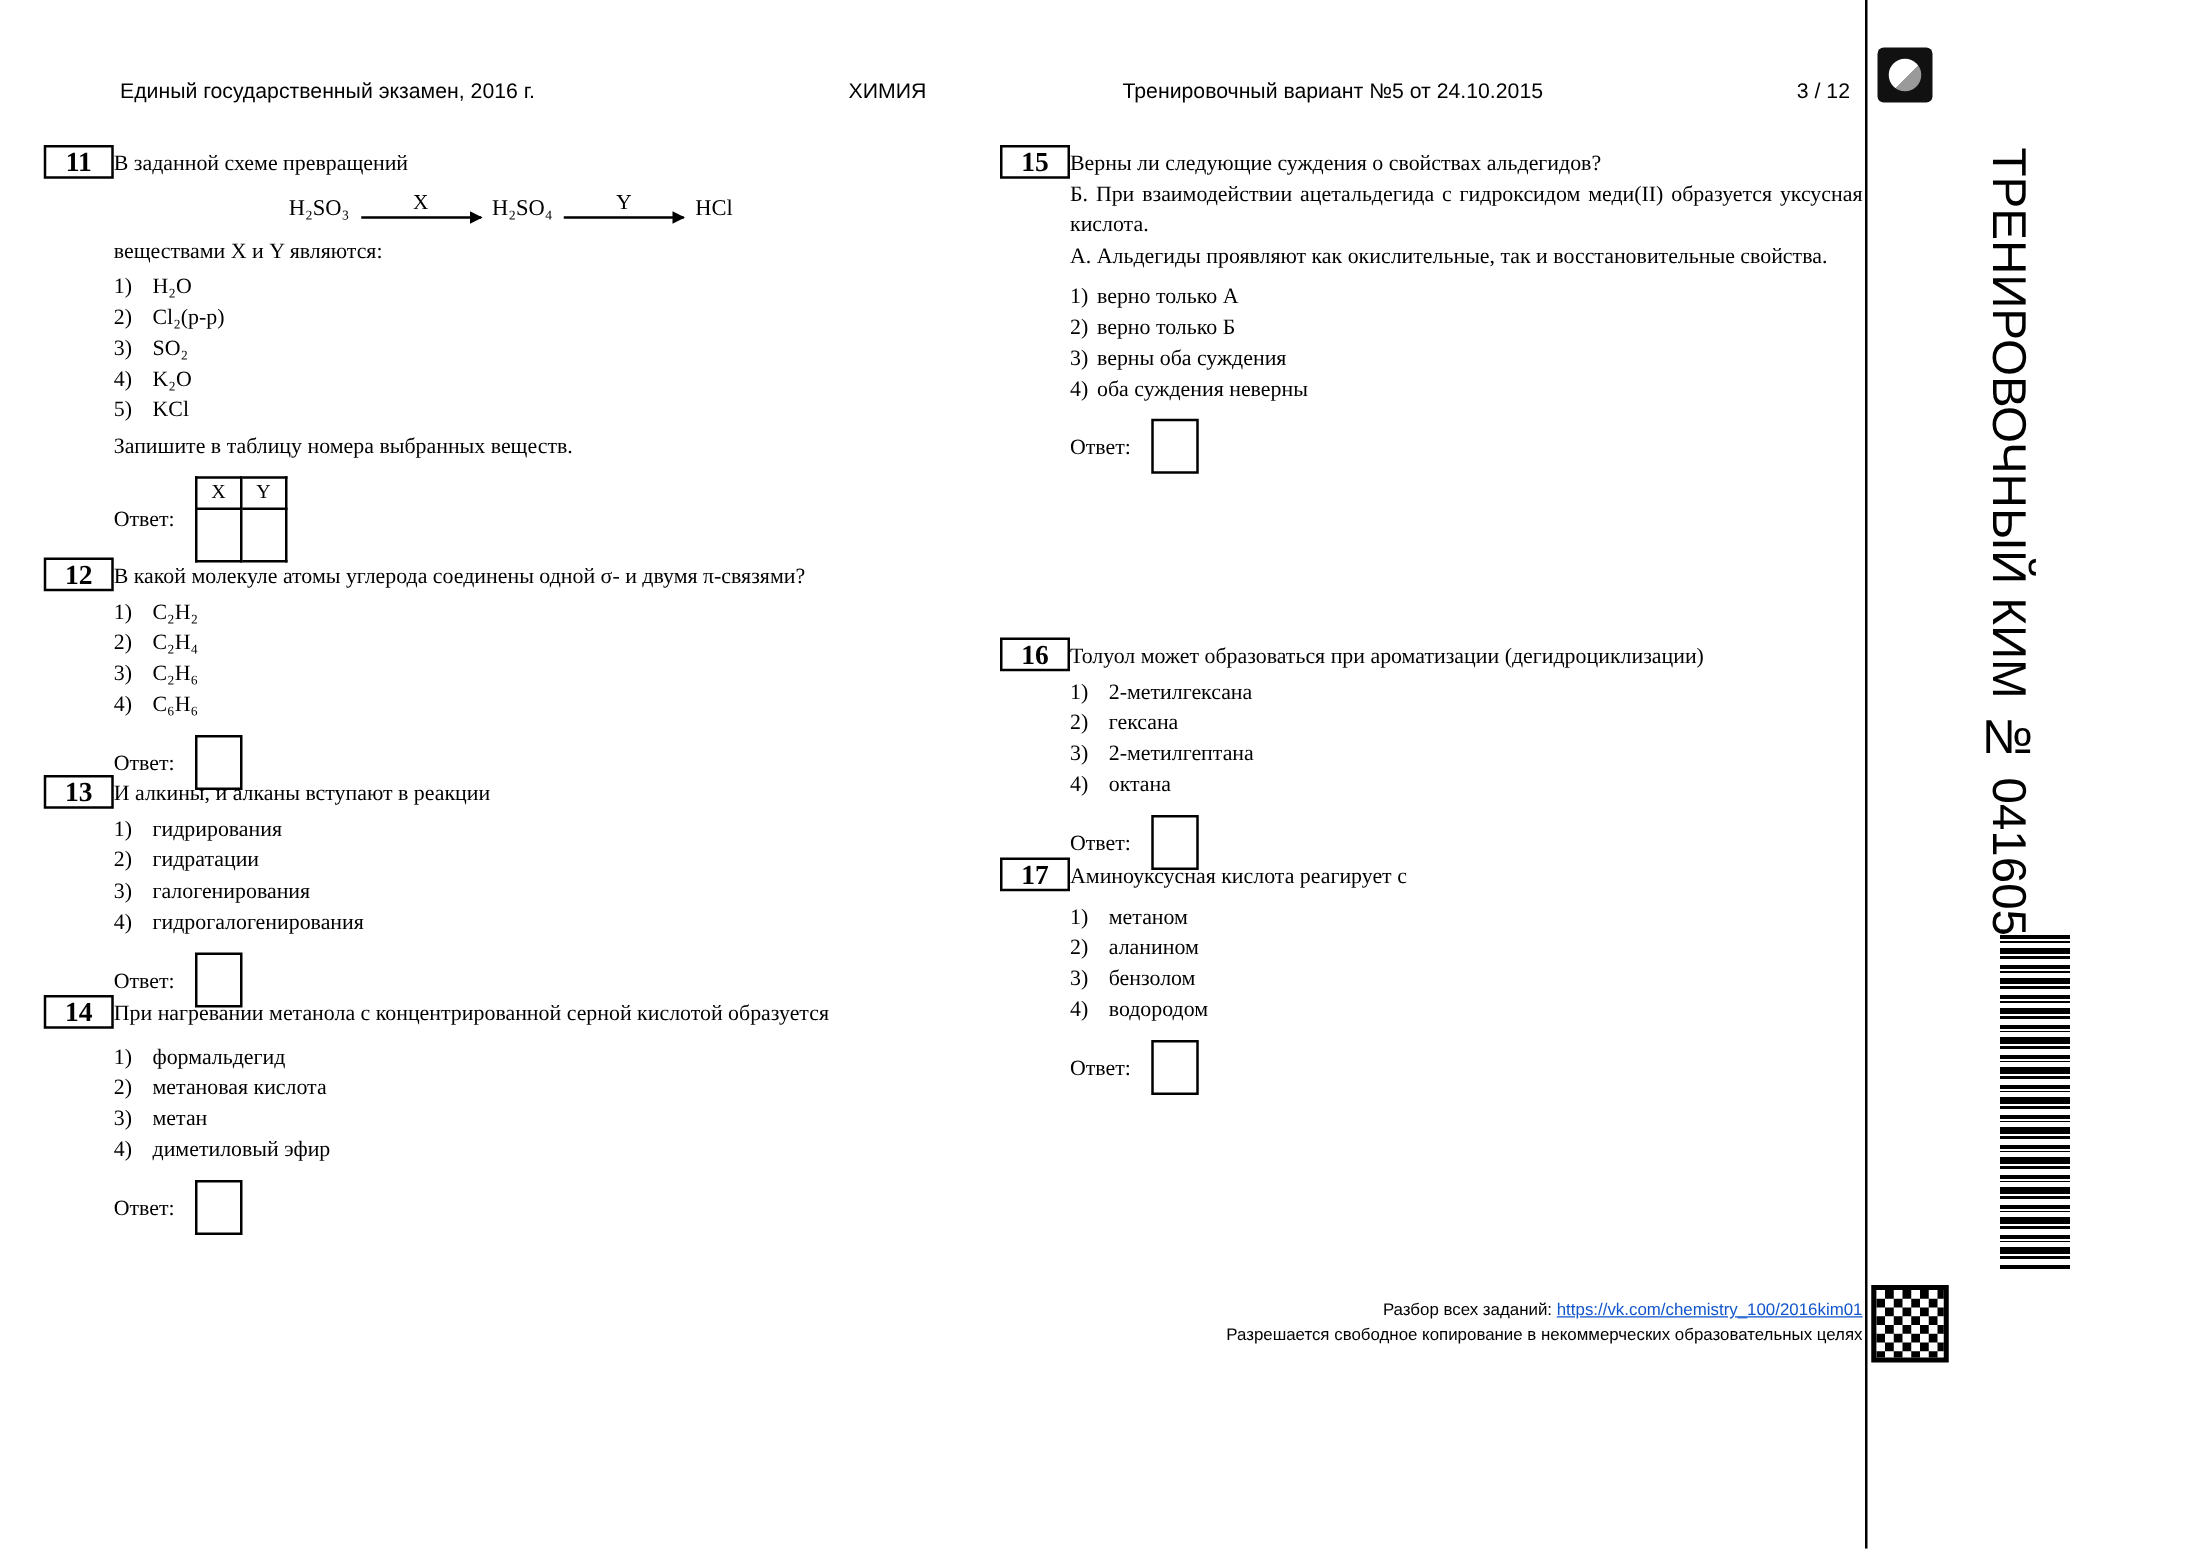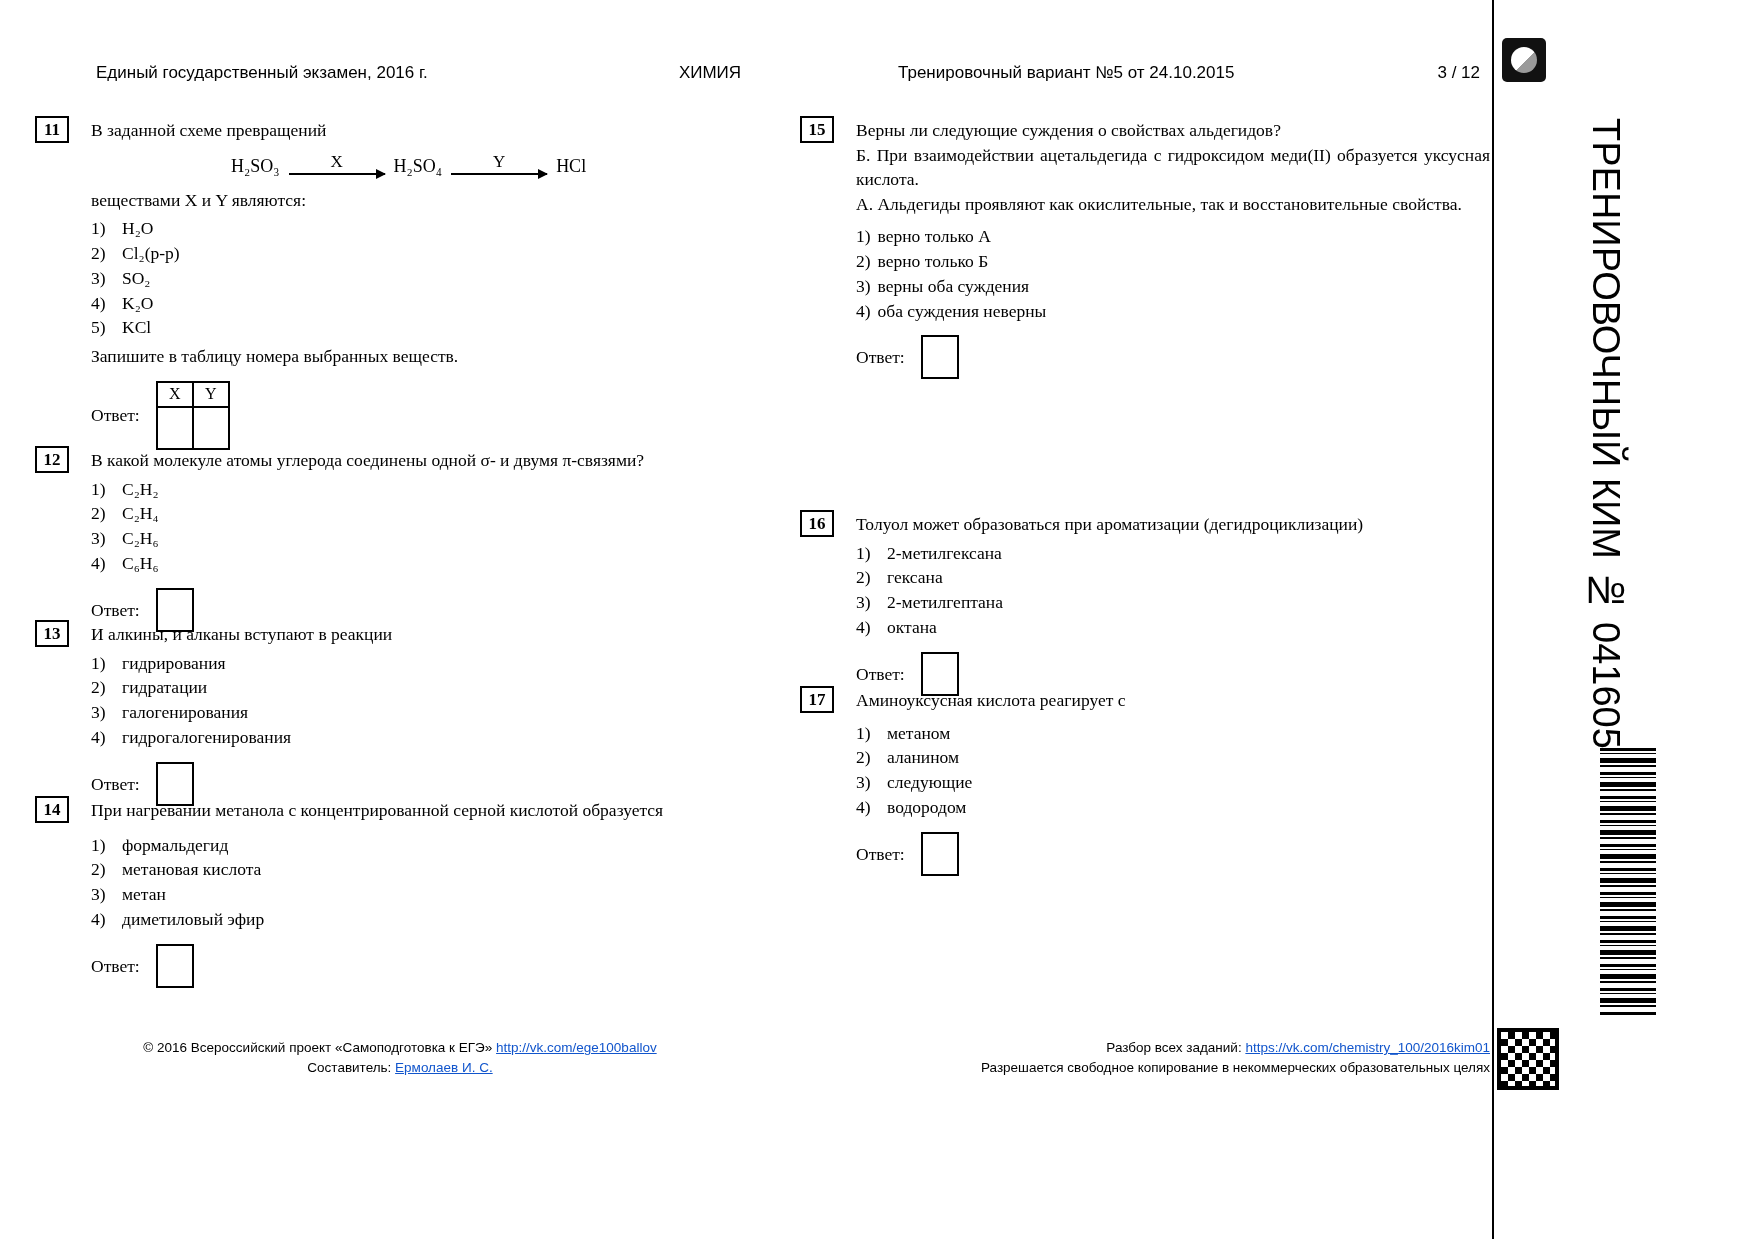--- a/index.html
+++ b/index.html
@@ -12,22 +12,22 @@
   
   .hdr { position:absolute; top:63px; font-family:"Liberation Sans","DejaVu Sans",sans-serif; font-size:17px; white-space:nowrap; }
   .hdr-left { left:96px; }
   .hdr-center { left:0; width:1420px; text-align:center; }
   .hdr-right { left:898px; }
   .hdr-page { left:1370px; width:110px; text-align:right; }
 
   
   .q { position:absolute; }
   .qnum {
-    position:absolute; left:0; top:-2px; width:34px; height:27px; border:2px solid #000;
-    display:flex; align-items:center; justify-content:center; font-weight:bold; font-size:17px;
+    position:absolute; left:0; top:-2px; width:56px; height:27px; border:2px solid #000;
+    display:flex; align-items:center; justify-content:center; font-weight:bold; font-size:22px;
   }
   .qbody { margin-left:56px; font-size:17.5px; line-height:1.4; }
   .stmt { text-align:justify; }
   .opts { margin-top:4px; }
   .opt { display:flex; line-height:1.42; }
   .opt-num { flex:0 0 31px; }
   .opts-tight .opt-num { flex:0 0 auto; margin-right:7px; }
 
   
   .scheme { display:flex; align-items:center; margin:10px 0 6px 140px; font-size:18px; line-height:1.1; }
@@ -305,21 +305,21 @@
         <div class="opt">
           <span class="opt-num">1)</span>
           <span class="opt-text">метаном</span>
         </div>
         <div class="opt">
           <span class="opt-num">2)</span>
           <span class="opt-text">аланином</span>
         </div>
         <div class="opt">
           <span class="opt-num">3)</span>
-          <span class="opt-text">следующие</span>
+          <span class="opt-text">бензолом</span>
         </div>
         <div class="opt">
           <span class="opt-num">4)</span>
           <span class="opt-text">водородом</span>
         </div>
       </div>
       <div class="answer">
         <span class="answer-label">Ответ:</span>
         <span class="answer-box"></span>
       </div>
@@ -327,22 +327,18 @@
   </section>
 
   <div class="vline"></div>
   <div class="logo">
     <span class="logo-circle"></span>
   </div>
   <div class="kim-text">ТРЕНИРОВОЧНЫЙ КИМ № 041605</div>
   <div class="barcode"></div>
   <div class="qr"></div>
 
-  <div class="footer-block footer-left">
-    <div><span>© 2016 Всероссийский проект «Самоподготовка к ЕГЭ» </span><a class="link">http://vk.com/ege100ballov</a></div>
-    <div><span>Составитель: </span><a class="link">Ермолаев И. С.</a></div>
-  </div>
   <div class="footer-block footer-right">
     <div><span>Разбор всех заданий: </span><a class="link">https://vk.com/chemistry_100/2016kim01</a></div>
     <div>Разрешается свободное копирование в некоммерческих образовательных целях</div>
   </div>
 
 </div>
 
 </body></html>

